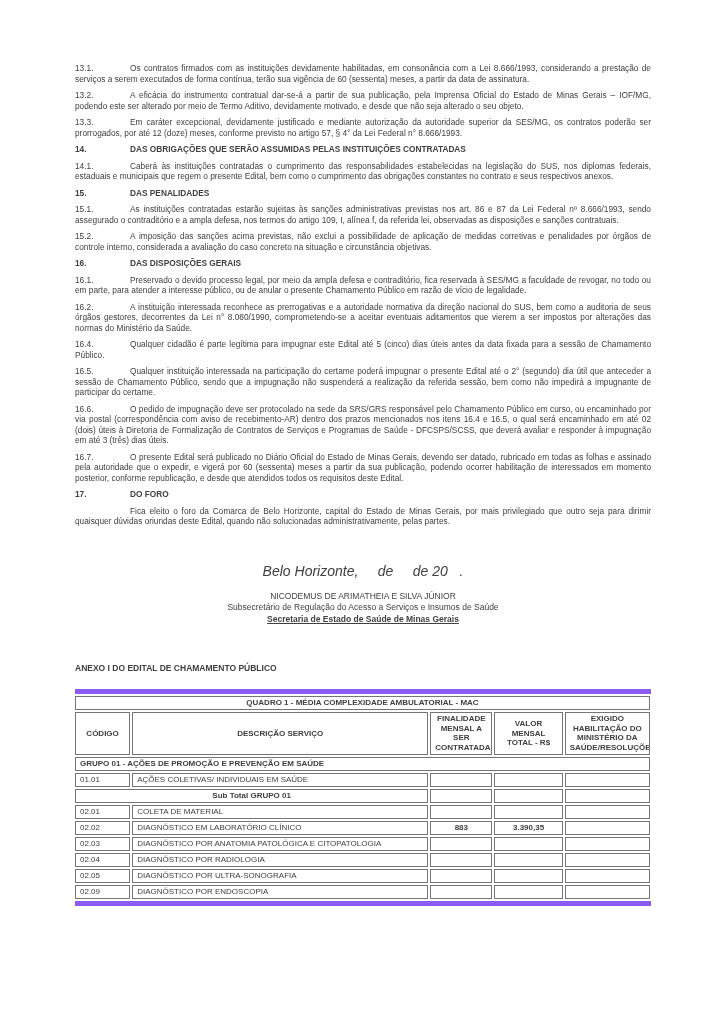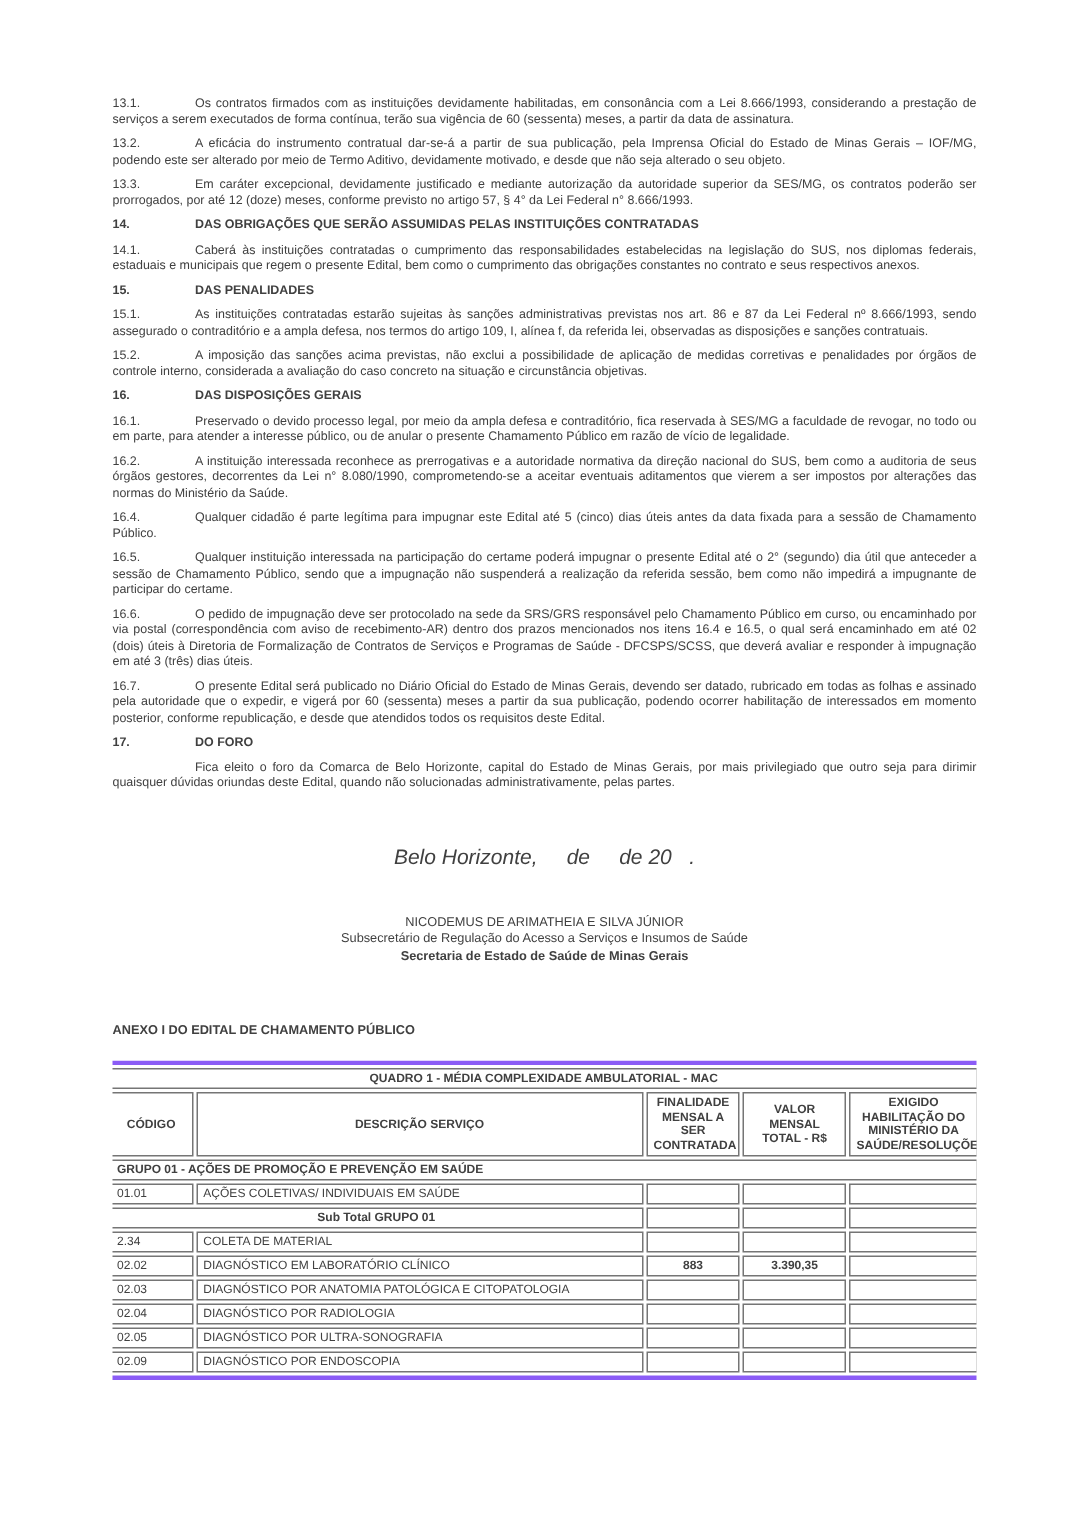--- a/index.html
+++ b/index.html
@@ -33,43 +33,43 @@
     font-weight: bold;
     text-align: left;
   }
   .dateline {
     margin-top: 36px;
     text-align: center;
     font-style: italic;
     font-size: 14px;
   }
   .signature {
-    margin-top: 30px;
+    margin-top: 12px;
     text-align: center;
     font-size: 8.5px;
     line-height: 11.8px;
   }
-  .signature .org { font-weight: bold; }
+  .signature .org { font-weight: bold; text-decoration: underline; }
   .annex-title {
     margin-top: 37px;
     font-weight: bold;
     font-size: 8.5px;
   }
   .table-clip {
     margin-top: 16px;
     height: 221px;
     overflow: hidden;
   }
   table.quadro {
     border-collapse: separate;
     border-spacing: 2px;
     table-layout: fixed;
     width: 589px;
     margin-left: -7px;
-    border: 3px solid #8b5cf6;
+    border: 5px solid #8b5cf6;
     background: #ffffff;
   }
   table.quadro td {
     border: 1px solid #757575;
     padding: 1px 4px;
     font-size: 8px;
     line-height: 9.6px;
     height: 10px;
     vertical-align: middle;
     overflow: hidden;
@@ -156,21 +156,21 @@
               <td class="center"></td>
               <td></td>
             </tr>
             <tr>
               <td class="subtotal-cell" colspan="2">Sub Total GRUPO 01</td>
               <td></td>
               <td></td>
               <td></td>
             </tr>
             <tr>
-              <td>2.34</td>
+              <td>02.01</td>
               <td>COLETA DE MATERIAL</td>
               <td class="center"></td>
               <td class="center"></td>
               <td></td>
             </tr>
             <tr>
               <td>02.02</td>
               <td>DIAGNÓSTICO EM LABORATÓRIO CLÍNICO</td>
               <td class="center">883</td>
               <td class="center">3.390,35</td>

